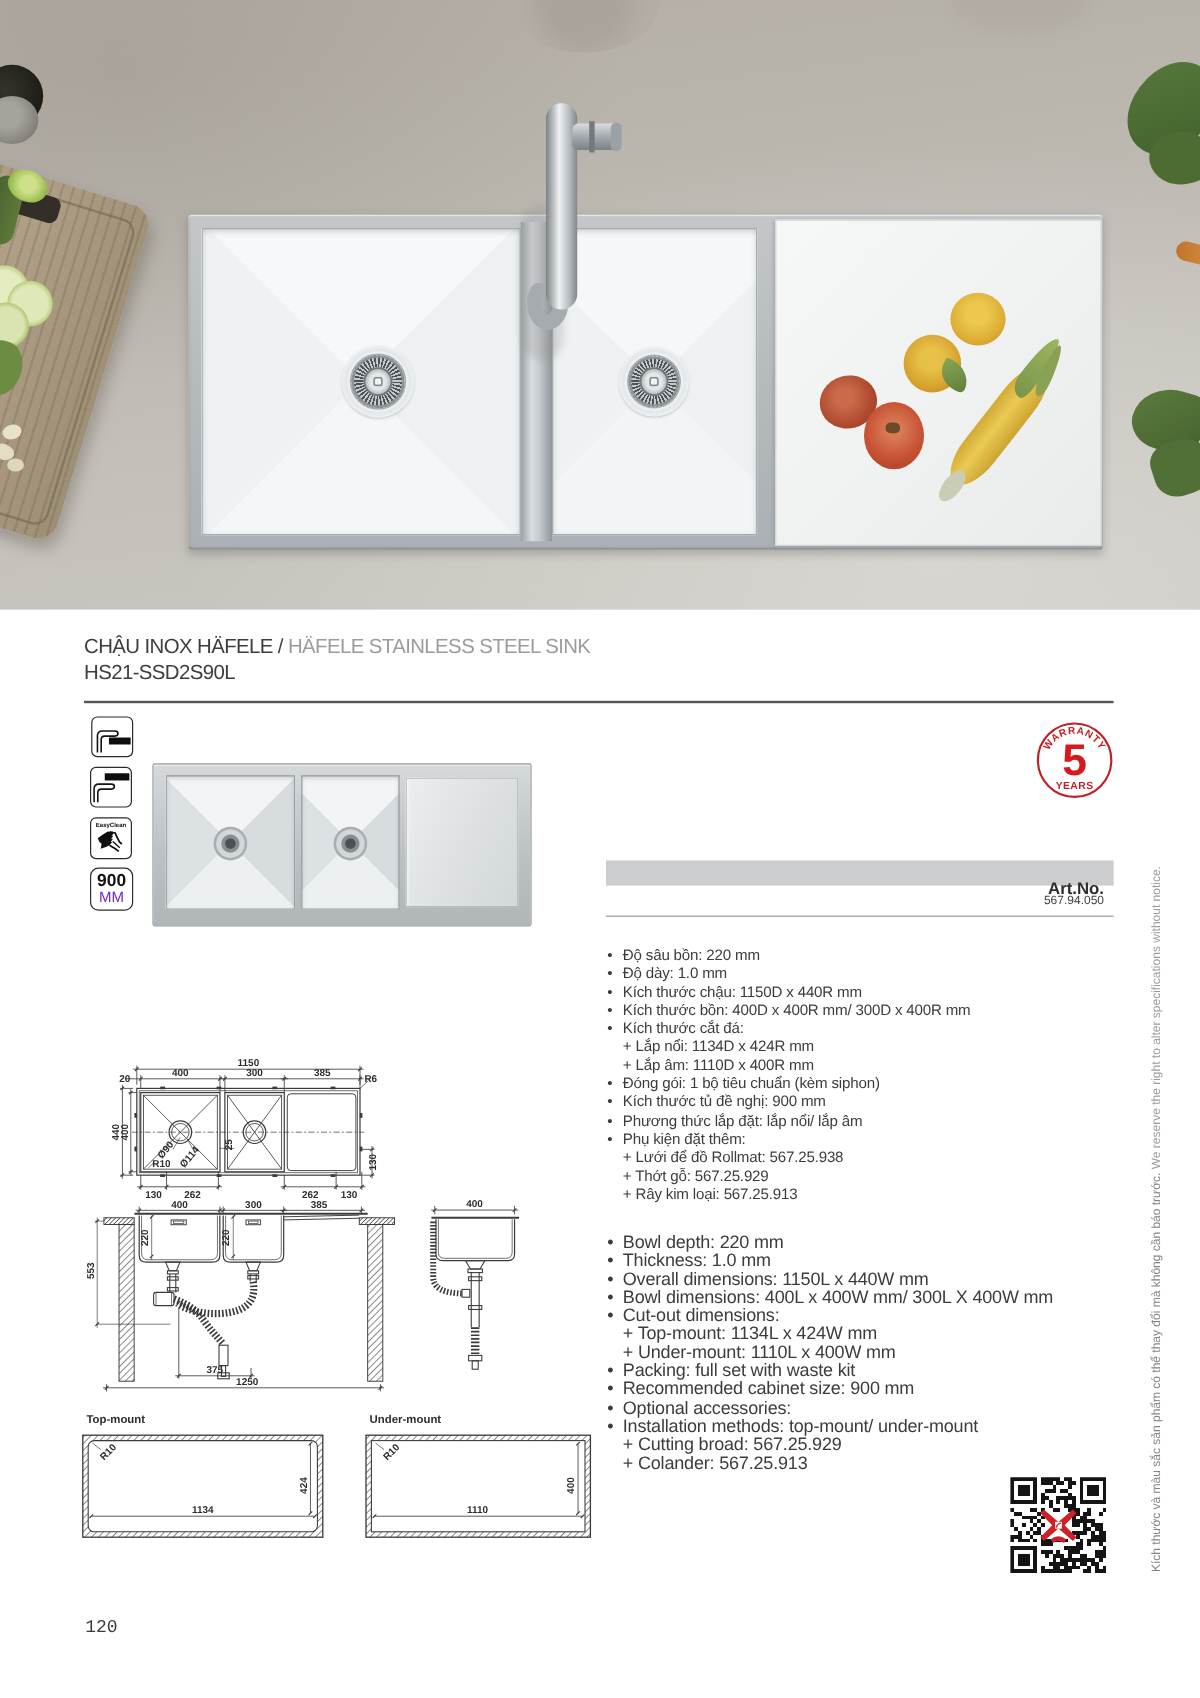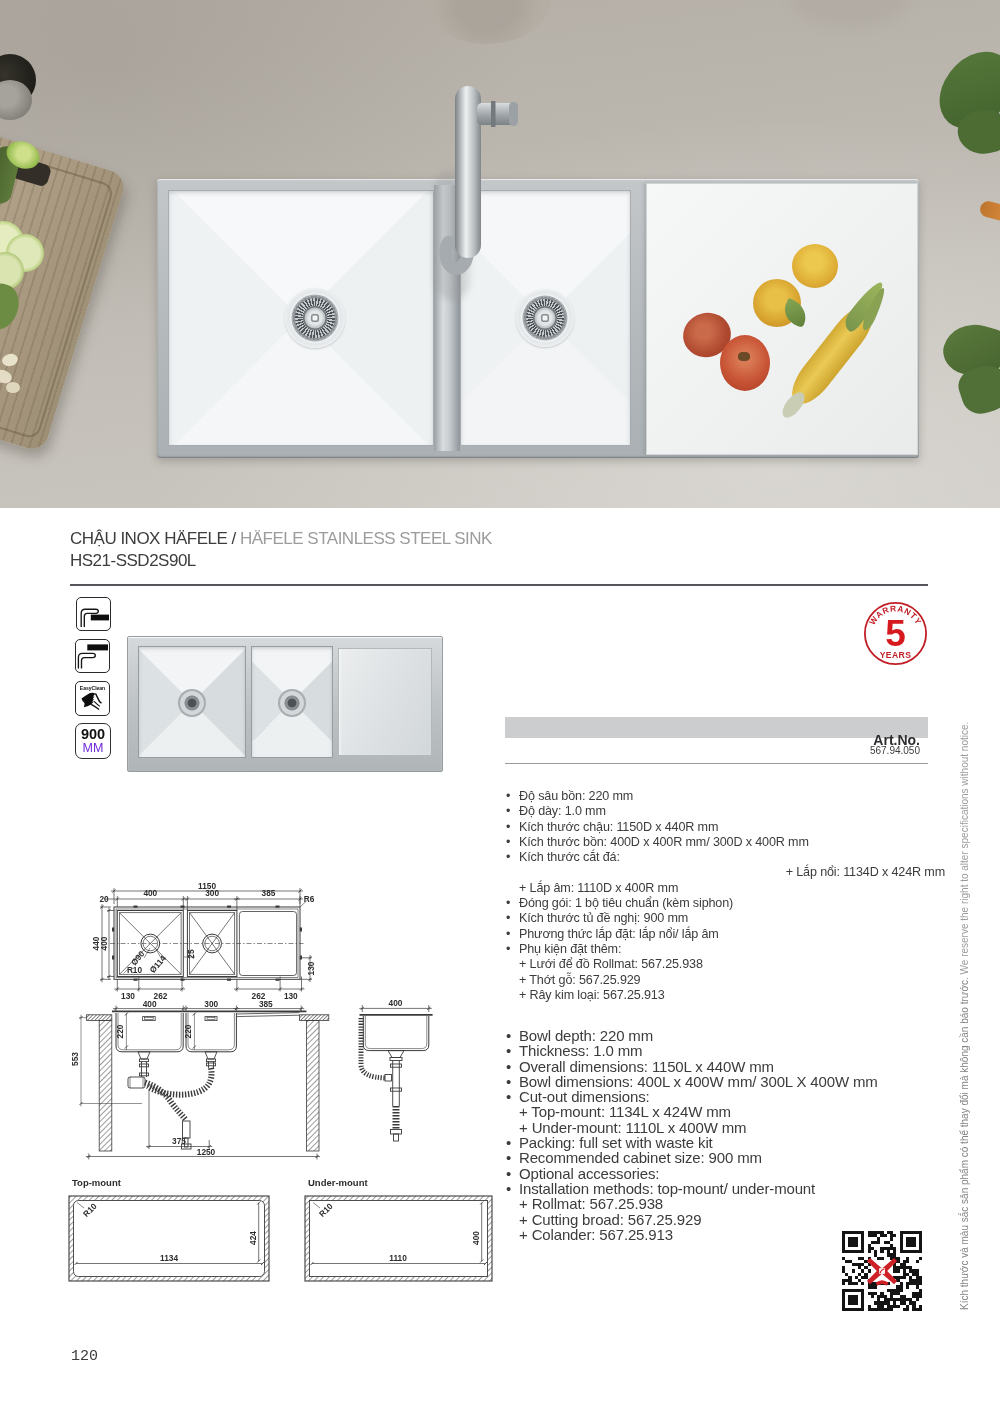--- a/index.html
+++ b/index.html
@@ -187,21 +187,21 @@
 <div class="abs" style="left:505px;top:745px;width:415px;height:16px;font-size:10px;color:#3d3d3f;text-align:right;">567.94.050</div>
 
 <div class="abs" style="left:505px;top:763px;width:423px;height:1px;background:#9a9b9d;"></div>
 
 <div class="abs" style="left:505px;top:789px;width:440px;font-size:12.6px;color:#3c3c3e;line-height:15.3px;letter-spacing:-0.15px;">
 <div><span style="display:inline-block;width:14px;text-indent:1px;">•</span>Độ sâu bồn: 220 mm</div>
 <div><span style="display:inline-block;width:14px;text-indent:1px;">•</span>Độ dày: 1.0 mm</div>
 <div><span style="display:inline-block;width:14px;text-indent:1px;">•</span>Kích thước chậu: 1150D x 440R mm</div>
 <div><span style="display:inline-block;width:14px;text-indent:1px;">•</span>Kích thước bồn: 400D x 400R mm/ 300D x 400R mm</div>
 <div><span style="display:inline-block;width:14px;text-indent:1px;">•</span>Kích thước cắt đá:</div>
-<div style="padding-left:14px;text-align:right;">+ Lắp nổi: 1134D x 424R mm</div>
+<div style="padding-left:14px;">+ Lắp nổi: 1134D x 424R mm</div>
 <div style="padding-left:14px;">+ Lắp âm: 1110D x 400R mm</div>
 <div><span style="display:inline-block;width:14px;text-indent:1px;">•</span>Đóng gói: 1 bộ tiêu chuẩn (kèm siphon)</div>
 <div><span style="display:inline-block;width:14px;text-indent:1px;">•</span>Kích thước tủ đề nghị: 900 mm</div>
 <div><span style="display:inline-block;width:14px;text-indent:1px;">•</span>Phương thức lắp đặt: lắp nổi/ lắp âm</div>
 <div><span style="display:inline-block;width:14px;text-indent:1px;">•</span>Phụ kiện đặt thêm:</div>
 <div style="padding-left:14px;">+ Lưới để đồ Rollmat: 567.25.938</div>
 <div style="padding-left:14px;">+ Thớt gỗ: 567.25.929</div>
 <div style="padding-left:14px;">+ Rây kim loại: 567.25.913</div>
 </div>
 
@@ -210,21 +210,20 @@
 <div><span style="display:inline-block;width:14px;text-indent:1px;">•</span>Thickness: 1.0 mm</div>
 <div><span style="display:inline-block;width:14px;text-indent:1px;">•</span>Overall dimensions: 1150L x 440W mm</div>
 <div><span style="display:inline-block;width:14px;text-indent:1px;">•</span>Bowl dimensions: 400L x 400W mm/ 300L X 400W mm</div>
 <div><span style="display:inline-block;width:14px;text-indent:1px;">•</span>Cut-out dimensions:</div>
 <div style="padding-left:14px;">+ Top-mount: 1134L x 424W mm</div>
 <div style="padding-left:14px;">+ Under-mount: 1110L x 400W mm</div>
 <div><span style="display:inline-block;width:14px;text-indent:1px;">•</span>Packing: full set with waste kit</div>
 <div><span style="display:inline-block;width:14px;text-indent:1px;">•</span>Recommended cabinet size: 900 mm</div>
 <div><span style="display:inline-block;width:14px;text-indent:1px;">•</span>Optional accessories:</div>
 <div><span style="display:inline-block;width:14px;text-indent:1px;">•</span>Installation methods: top-mount/ under-mount</div>
-<div style="padding-left:14px;">+ Rollmat: 567.25.938</div>
 <div style="padding-left:14px;">+ Cutting broad: 567.25.929</div>
 <div style="padding-left:14px;">+ Colander: 567.25.913</div>
 </div>
 
 <svg class="abs" style="left:60px;top:878px;" width="460" height="412" viewBox="0 0 460 412">
 <defs>
   <pattern id="hatch" patternUnits="userSpaceOnUse" width="4" height="4" patternTransform="rotate(45)">
     <line x1="0" y1="0" x2="0" y2="4" stroke="#3c3c3e" stroke-width="1"></line>
   </pattern>
   <pattern id="hatchd" patternUnits="userSpaceOnUse" width="2.6" height="2.6" patternTransform="rotate(45)">

